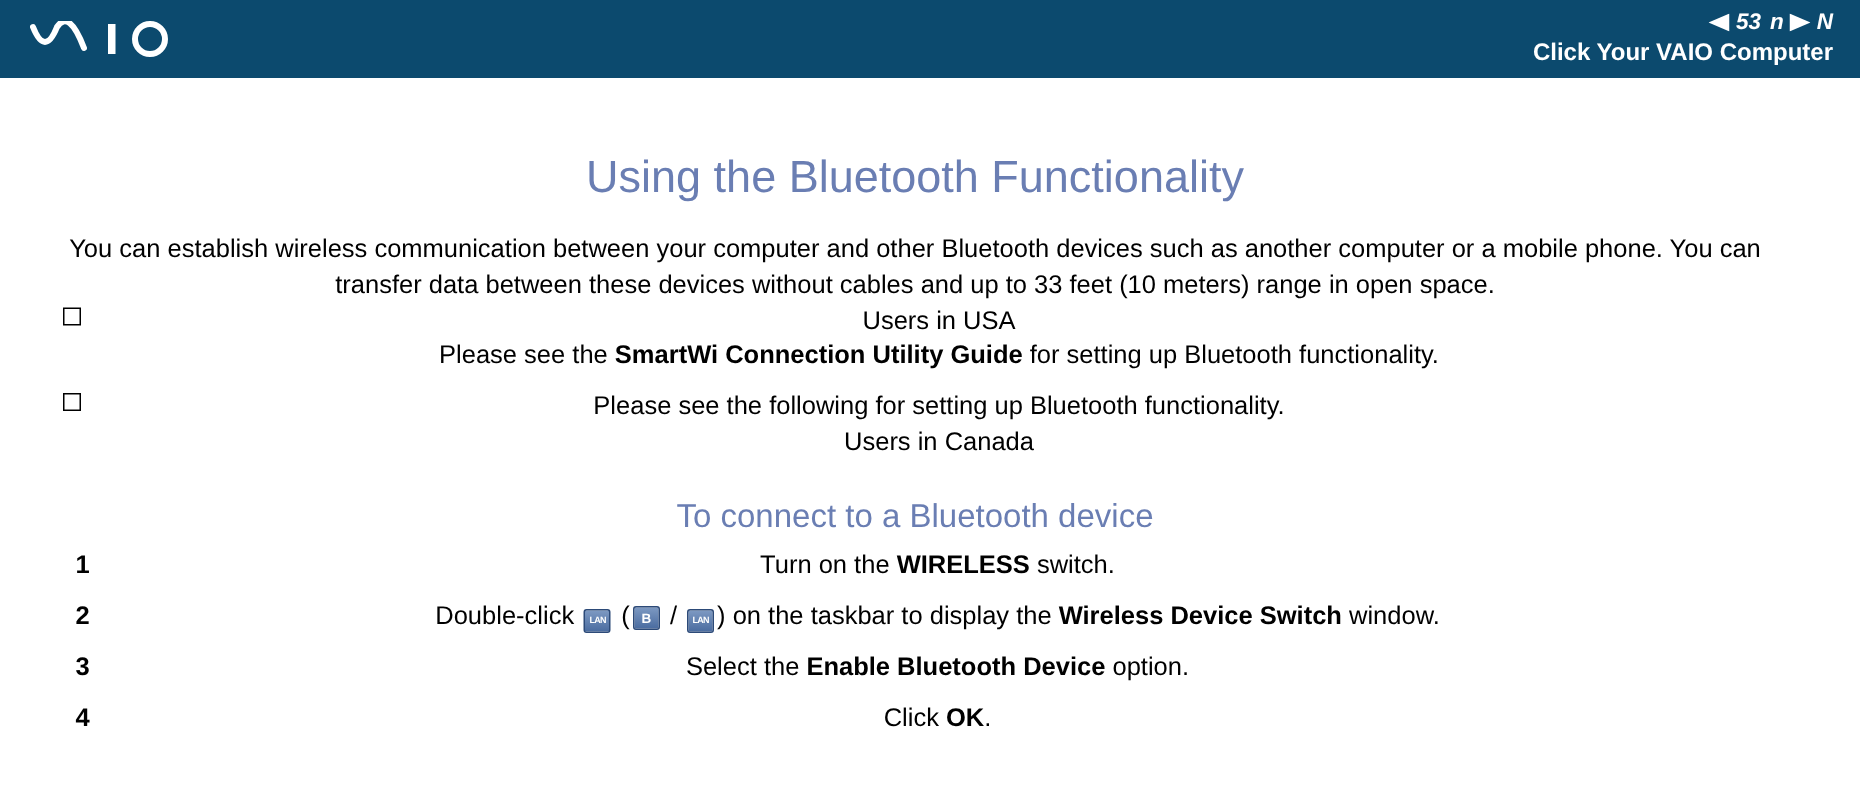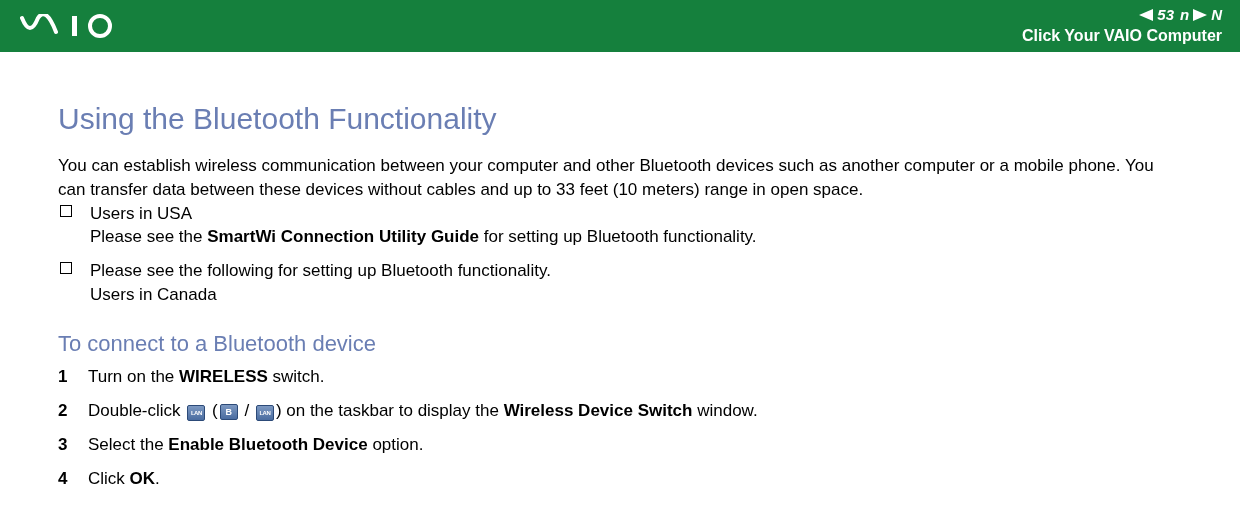--- a/index.html
+++ b/index.html
@@ -4,21 +4,21 @@
   <style>
     * { margin: 0; padding: 0; box-sizing: border-box; }
     body {
       font-family: Arial, Helvetica, sans-serif;
       background: #fff;
       width: 1240px;
       height: 529px;
       overflow: hidden;
     }
     .header {
-      background: #15803d;
+      background: #0c4a6e;
       height: 52px;
       display: flex;
       align-items: center;
       justify-content: space-between;
       padding: 0 18px 0 20px;
       color: #fff;
     }
     .vaio-logo {
       display: flex;
       align-items: center;
@@ -39,21 +39,22 @@
     .arrow-left, .arrow-right {
       cursor: pointer;
     }
     .arrow-left svg, .arrow-right svg { display: block; }
     .breadcrumb {
       font-weight: bold;
       font-size: 16px;
       margin-top: 2px;
     }
     .content {
-      padding: 50px 60px 0 58px;
+      padding: 50px 60px 0 40px;
+      text-align: center;
     }
     .page-title {
       font-size: 30px;
       font-weight: normal;
       color: #6a7eb3;
       margin-bottom: 18px;
     }
     .intro {
       font-size: 17px;
       line-height: 1.4;

